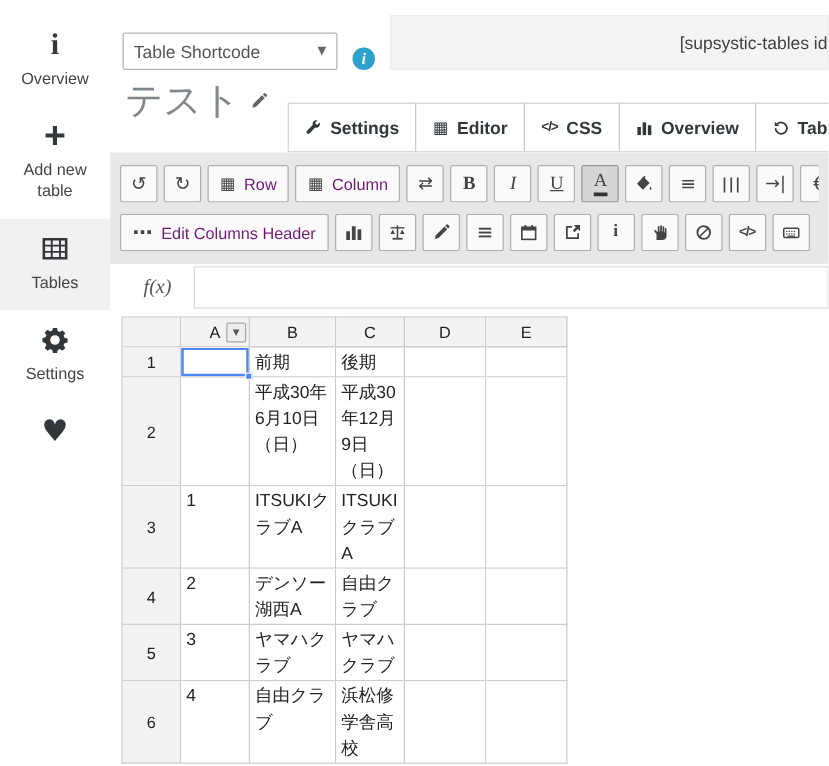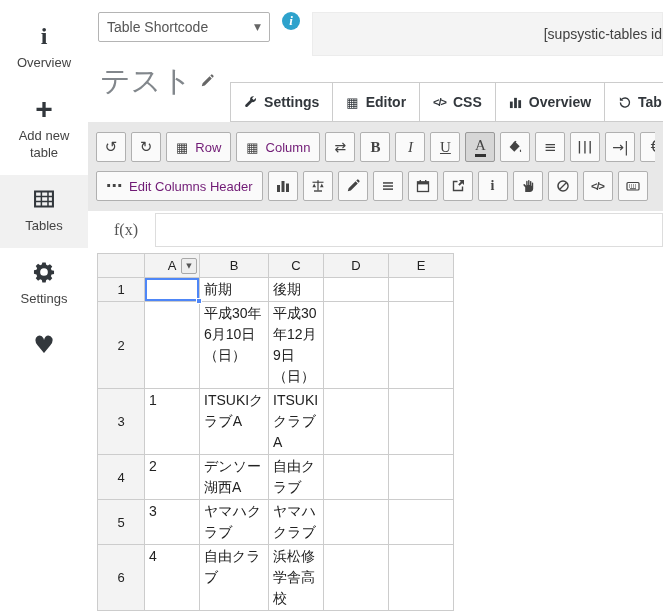--- a/index.html
+++ b/index.html
@@ -12,21 +12,21 @@
   .sb-item{display:flex;flex-direction:column;align-items:center;gap:6px;padding:12px 4px 14px;text-align:center;cursor:pointer}
   .sb-item.active{background:#f1f1f1}
   .sb-item .icon{height:24px;display:flex;align-items:center;justify-content:center;color:#32373c}
   .sb-item .icon svg{width:22px;height:22px;fill:currentColor}
   .sb-label{font-size:13px;line-height:17px;color:#444}
 
   
   .main{flex:1;min-width:0;display:flex;flex-direction:column;overflow:hidden}
 
   
-  .shortcode-row{display:flex;align-items:flex-start;gap:12px;padding:12px 0 8px 10px}
+  .shortcode-row{display:flex;align-items:flex-end;gap:12px;padding:12px 0 8px 10px}
   .select{display:flex;align-items:center;justify-content:space-between;width:172px;height:30px;border:1px solid #b4b4b4;border-radius:2px;background:#fff;padding:0 8px;font-size:14px;color:#555;cursor:pointer;flex:0 0 auto}
   .select .caret{font-size:9px;color:#666;font-family:"DejaVu Sans",sans-serif}
   .info-circle{width:18px;height:18px;border-radius:50%;background:#2ea2cc;color:#fff;font-family:"Liberation Serif",serif;font-style:italic;font-weight:bold;font-size:13px;display:flex;align-items:center;justify-content:center;flex:0 0 auto;cursor:pointer}
   .shortcode-field{flex:1;height:44px;background:#f4f4f4;border:1px solid #ececec;display:flex;align-items:center;justify-content:flex-end;font-size:14px;color:#404040;overflow:hidden;white-space:nowrap}
 
   
   .title-row{display:flex;align-items:flex-end;padding-left:12px;overflow:hidden}
   .title-wrap{display:flex;align-items:center;gap:8px;padding-bottom:24px;flex:0 0 auto}
   .page-title{font-size:30px;line-height:34px;color:#82878c}
   .edit-title{color:#666;cursor:pointer;display:flex}
@@ -58,21 +58,21 @@
   
   .ti{font-family:"Liberation Serif",serif;font-weight:bold;font-size:24px;line-height:22px}
   .ti-plus{font-size:30px;line-height:22px;font-weight:bold;font-family:"Liberation Sans",sans-serif}
   .ti-heart{font-size:24px;line-height:22px;font-family:"DejaVu Sans",sans-serif}
   .gi{font-size:13px;line-height:1;font-family:"DejaVu Sans",sans-serif}
   .ci{font-size:11px;font-weight:bold;letter-spacing:-1px;font-family:"Liberation Sans",sans-serif}
   .ti-sm{font-family:"Liberation Serif",serif;font-weight:bold;font-size:14px;line-height:1}
 
   
   .formula-row{display:flex;align-items:stretch;height:34px;margin:2px 0 6px 9px}
-  .fx{width:58px;display:flex;align-items:center;justify-content:center;font-family:"Liberation Serif",serif;font-size:16px;color:#555}
+  .fx{width:58px;display:flex;align-items:center;justify-content:center;font-family:"Liberation Serif",serif;font-style:italic;font-size:16px;color:#555}
   .formula-input{flex:1;border:1px solid #ddd;background:#fff;margin-right:0}
 
   
   .grid{margin-left:9px;flex:1;overflow:hidden}
   table.ht{border-collapse:separate;border-spacing:0;table-layout:fixed}
   .ht th{background:#f3f3f3;font-size:13px;font-weight:normal;color:#222;text-align:center;vertical-align:middle;border-right:1px solid #ccc;border-bottom:1px solid #ccc;cursor:pointer}
   .ht .corner{border-top:1px solid #ccc;border-left:1px solid #ccc;height:25px}
   .ht .colh{border-top:1px solid #ccc;position:relative;height:25px}
   .ht .rowh{border-left:1px solid #ccc;height:23px}
   .ht td{background:#fff;border-right:1px solid #ccc;border-bottom:1px solid #ccc;font-size:14px;line-height:21px;padding:1px 4px;vertical-align:top;color:#222;word-wrap:break-word;word-break:break-word;cursor:cell}

